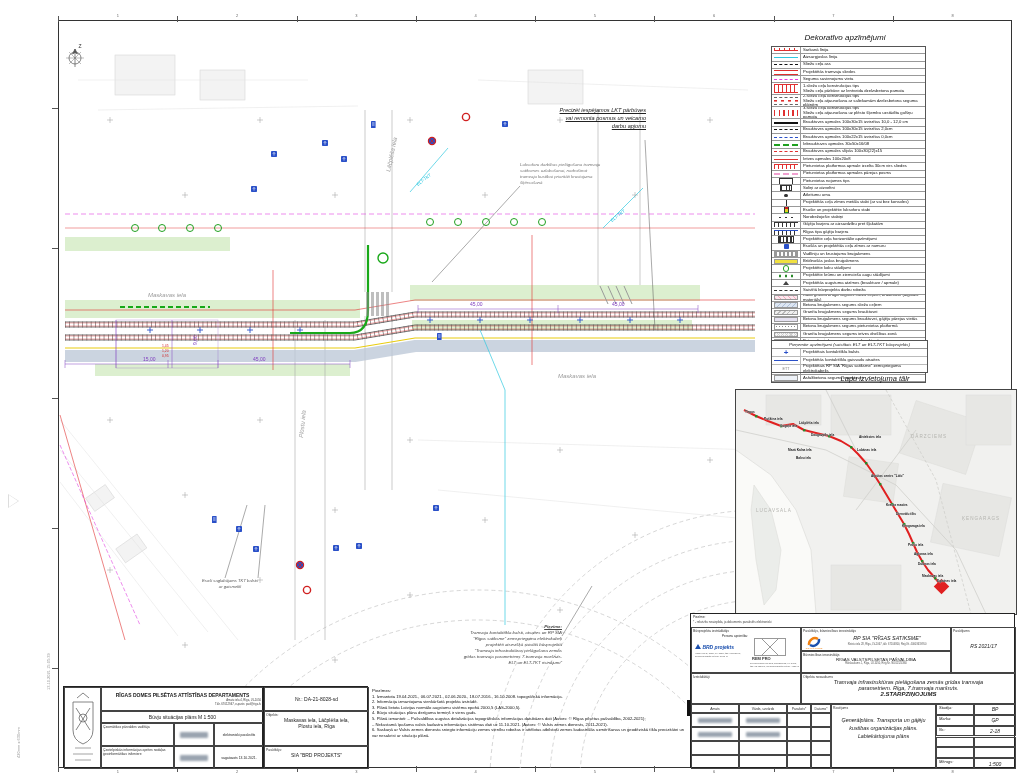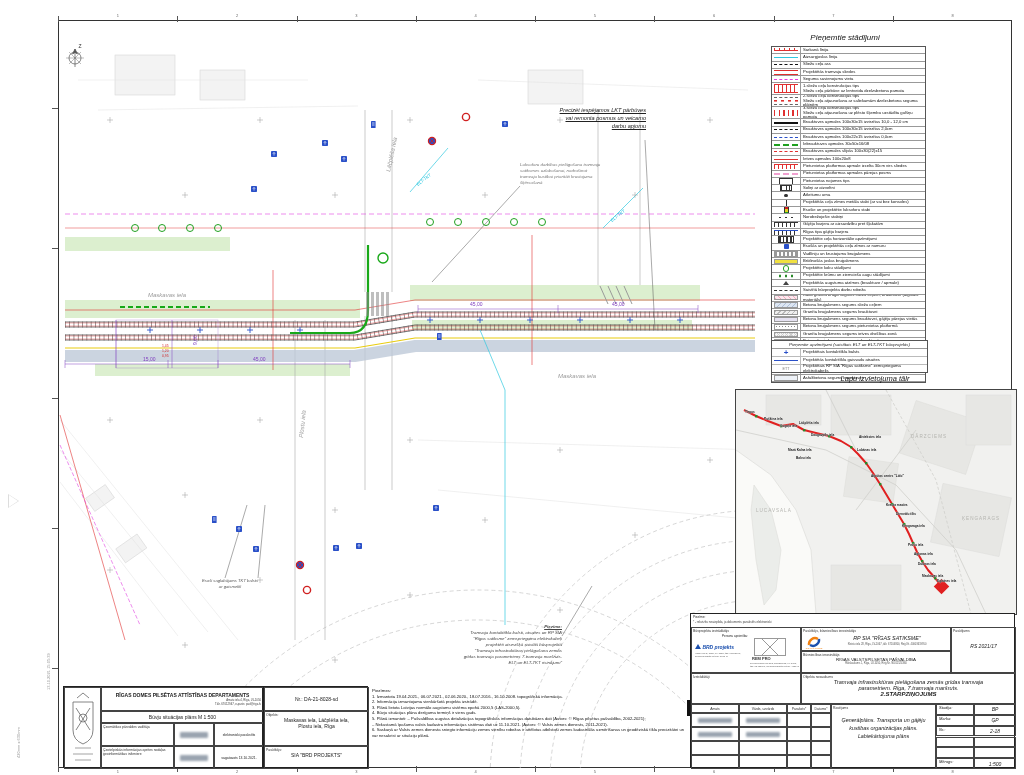--- a/index.html
+++ b/index.html
@@ -423,21 +423,21 @@
   <div class="co co4" id="co4">
       <div class="t">Piezīme:</div>
       <div class="l">Tramvaja kontakttīkla balsti, atsaites un RP SIA</div>
       <div class="l">"Rīgas satiksme" zemsprieguma elektrokabeļi</div>
       <div class="l">projektēti atsevišķā saistītā būvprojektā</div>
       <div class="l">"Tramvaja infrastruktūras pielāgošana zemās</div>
       <div class="l">grīdas tramvaja parametriem. 7.tramvaja maršruts.</div>
       <div class="l">ELT un ELT-TKT risinājumi"</div>
     </div>
 
-  <div class="legend-title">Pieņemtie stādījumi</div>
+  <div class="legend-title">Dekoratīvo apzīmējumi</div>
   <div class="legend-box" id="legend-rows">
       <div class="lg-row">
         <div class="lg-sym">
           <div class="ln ticks"></div>
         </div>
         <div class="lg-lab">
           <div>Sarkanā līnija</div>
         </div>
       </div>
       <div class="lg-row">

